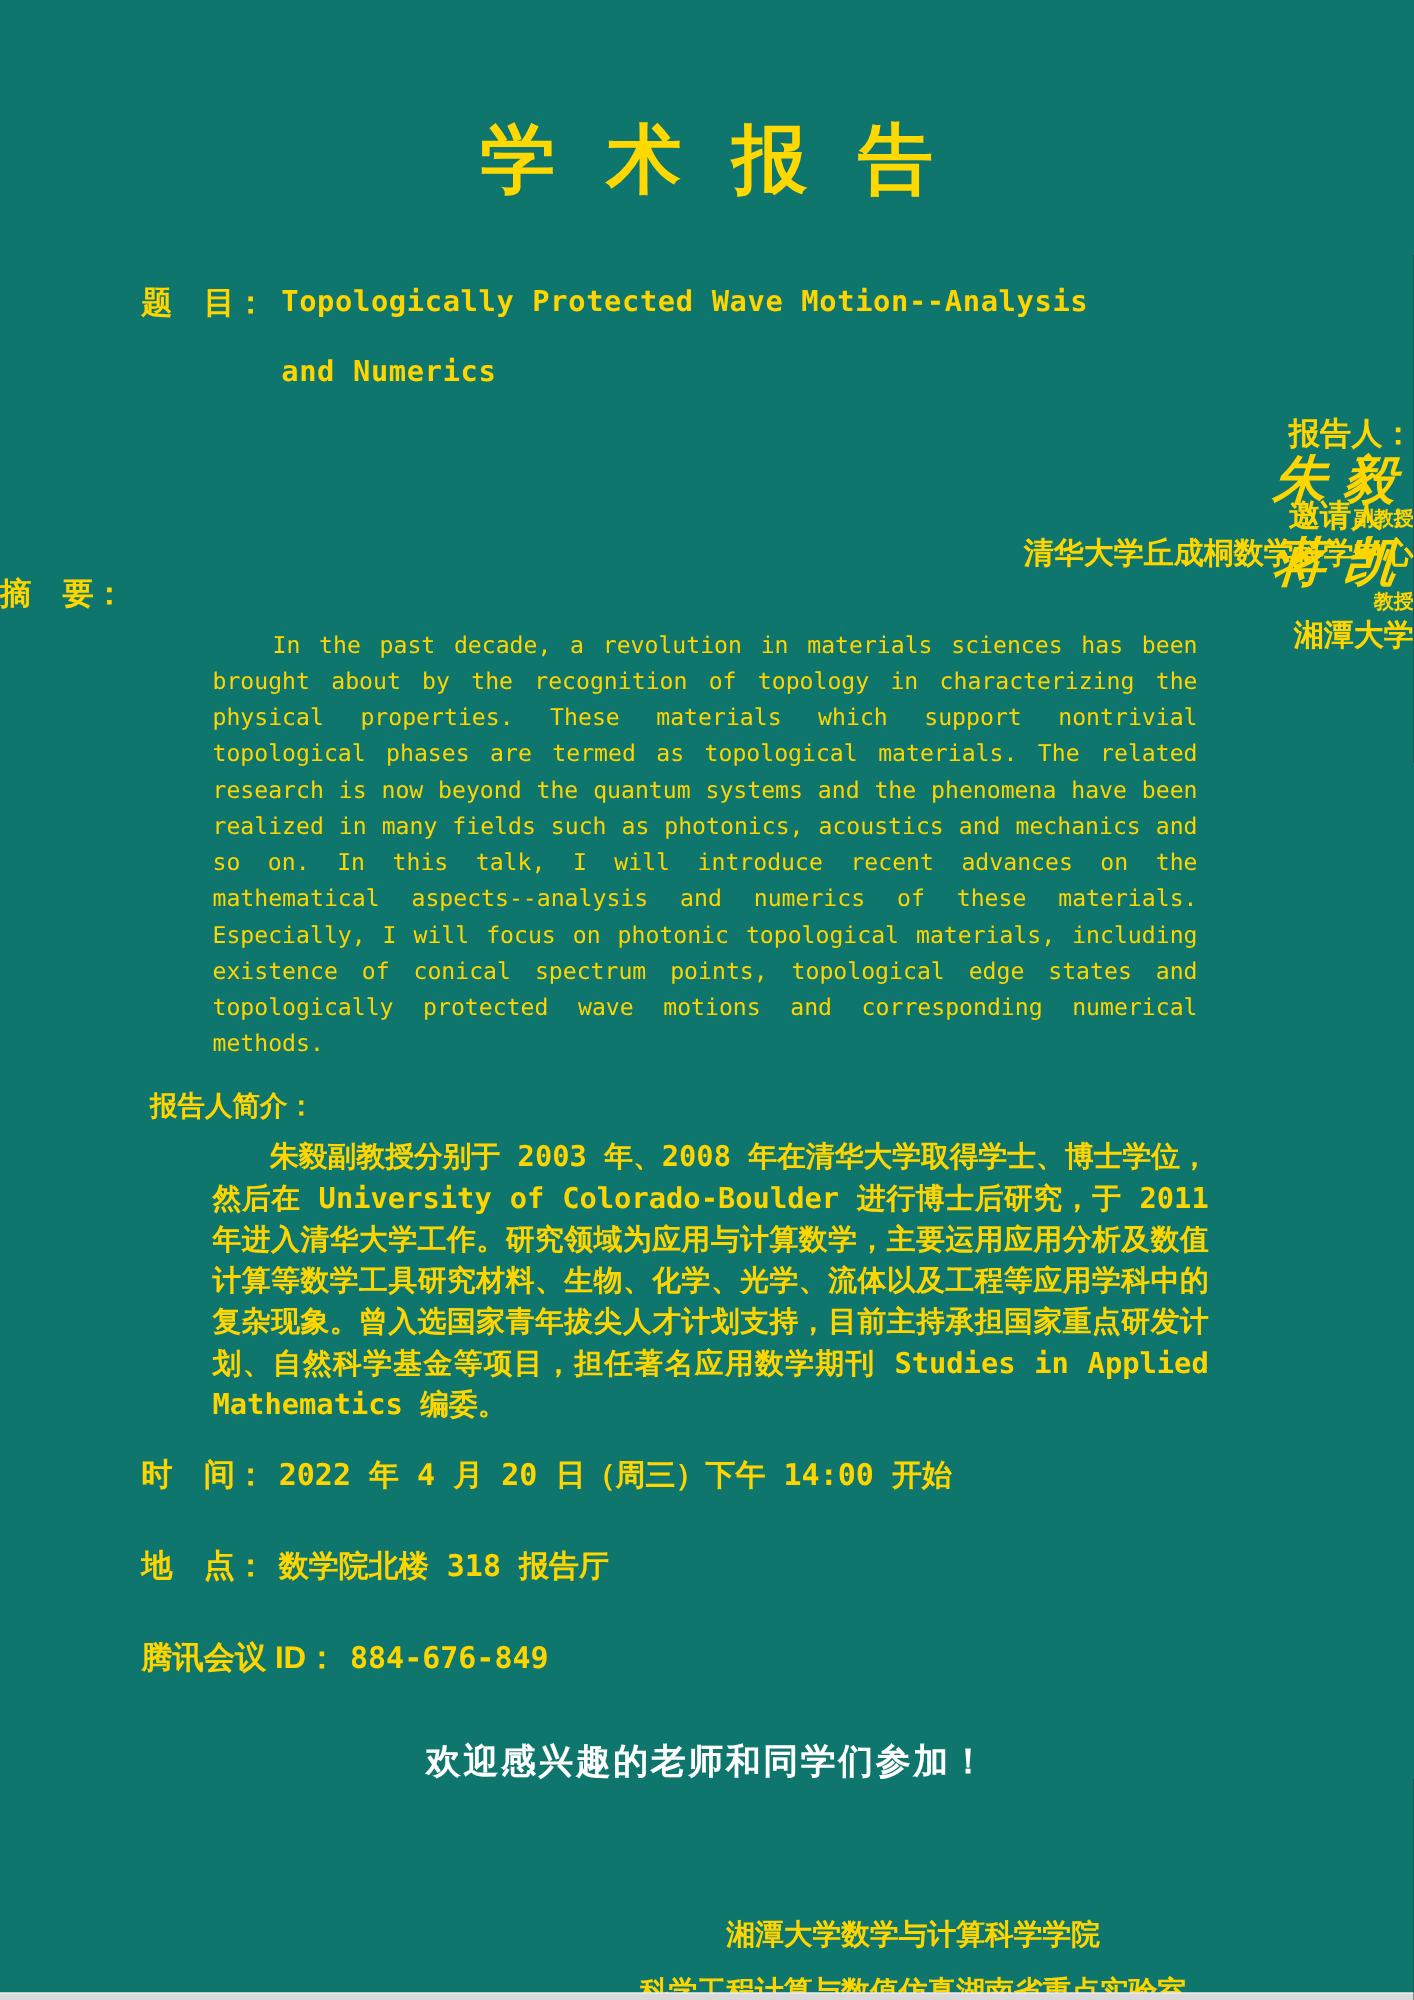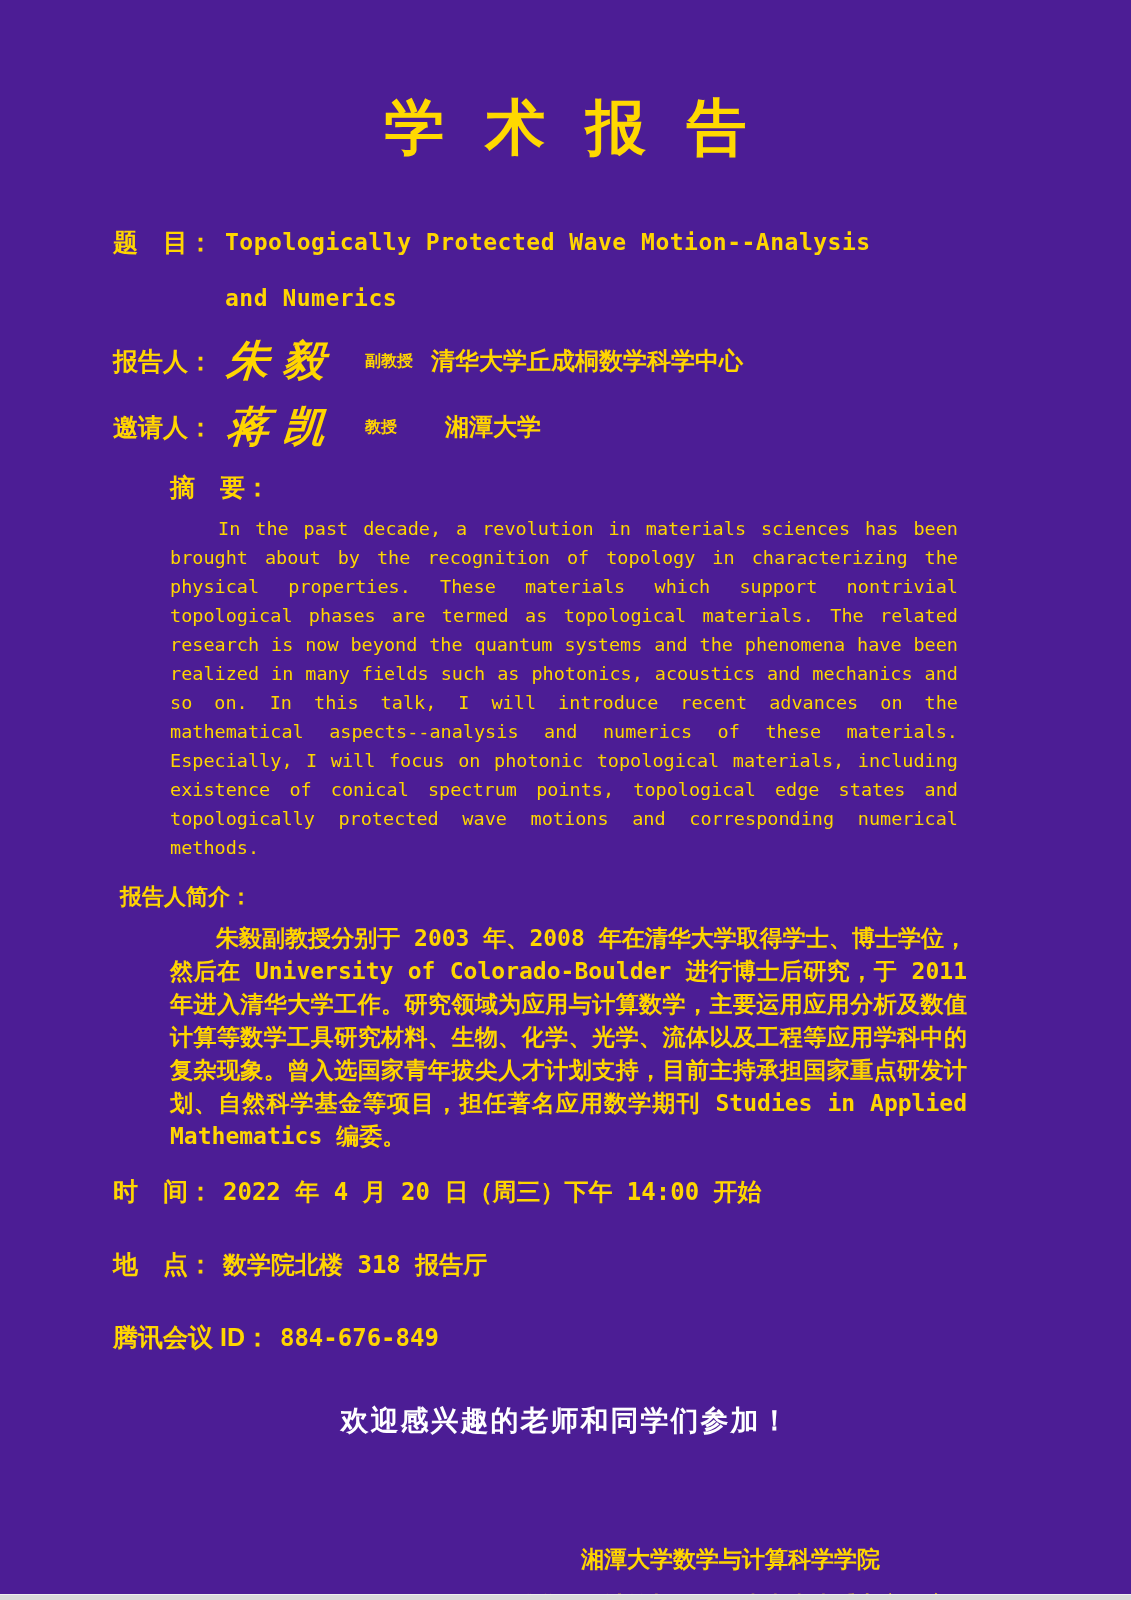--- a/index.html
+++ b/index.html
@@ -1,21 +1,21 @@
 <!DOCTYPE html>
 <html><head>
 <meta charset="utf-8">
 <style>
   html, body { margin: 0; padding: 0; background: #333; }
   .poster {
     position: relative;
     width: 1131px;
     height: 1600px;
     margin: 0 auto;
-    background: #4c1d95;
+    background: #0f766e;
     overflow: hidden;
     font-family: "Liberation Sans", sans-serif;
     color: #ffd500;
     box-sizing: border-box;
   }
 
   
   .main-title {
     margin-top: 92px;
     text-align: center;
@@ -43,37 +43,37 @@
     margin-left: 12px;
     max-width: 690px;
     font-family: "DejaVu Sans Mono", "Liberation Mono", monospace;
     font-size: 23px;
     font-weight: bold;
     line-height: 56px;
     letter-spacing: 0.5px;
   }
 
   
-  .person-row { margin-top: 4px; height: 62px; align-items: center; }
+  .person-row { margin-top: 4px; height: 62px; align-items: flex-end; flex-direction: column; }
   .person-name {
     margin-left: 14px;
     font-size: 42px;
     font-weight: bold;
     font-style: italic;
     letter-spacing: 14px;
     line-height: 1;
     transform: skewX(-4deg);
     white-space: nowrap;
   }
   .person-role { margin-left: 26px; font-size: 16px; font-weight: bold; white-space: nowrap; }
   .person-affil { margin-left: 18px; font-size: 24px; font-weight: bold; white-space: nowrap; }
   .inviter-row .person-affil { margin-left: 48px; }
 
   
-  .abstract-heading { margin-top: 12px; padding-left: 170px; font-size: 25px; font-weight: bold; line-height: 34px; }
+  .abstract-heading { margin-top: 0; font-size: 25px; font-weight: bold; line-height: 34px; }
   .abstract-body {
     margin: 10px 0 0 170px;
     width: 788px;
     font-family: "DejaVu Sans Mono", "Liberation Mono", monospace;
     font-size: 18.5px;
     line-height: 29px;
     word-spacing: -2px;
     text-align: justify;
     text-indent: 48px;
     color: #ffd500;

